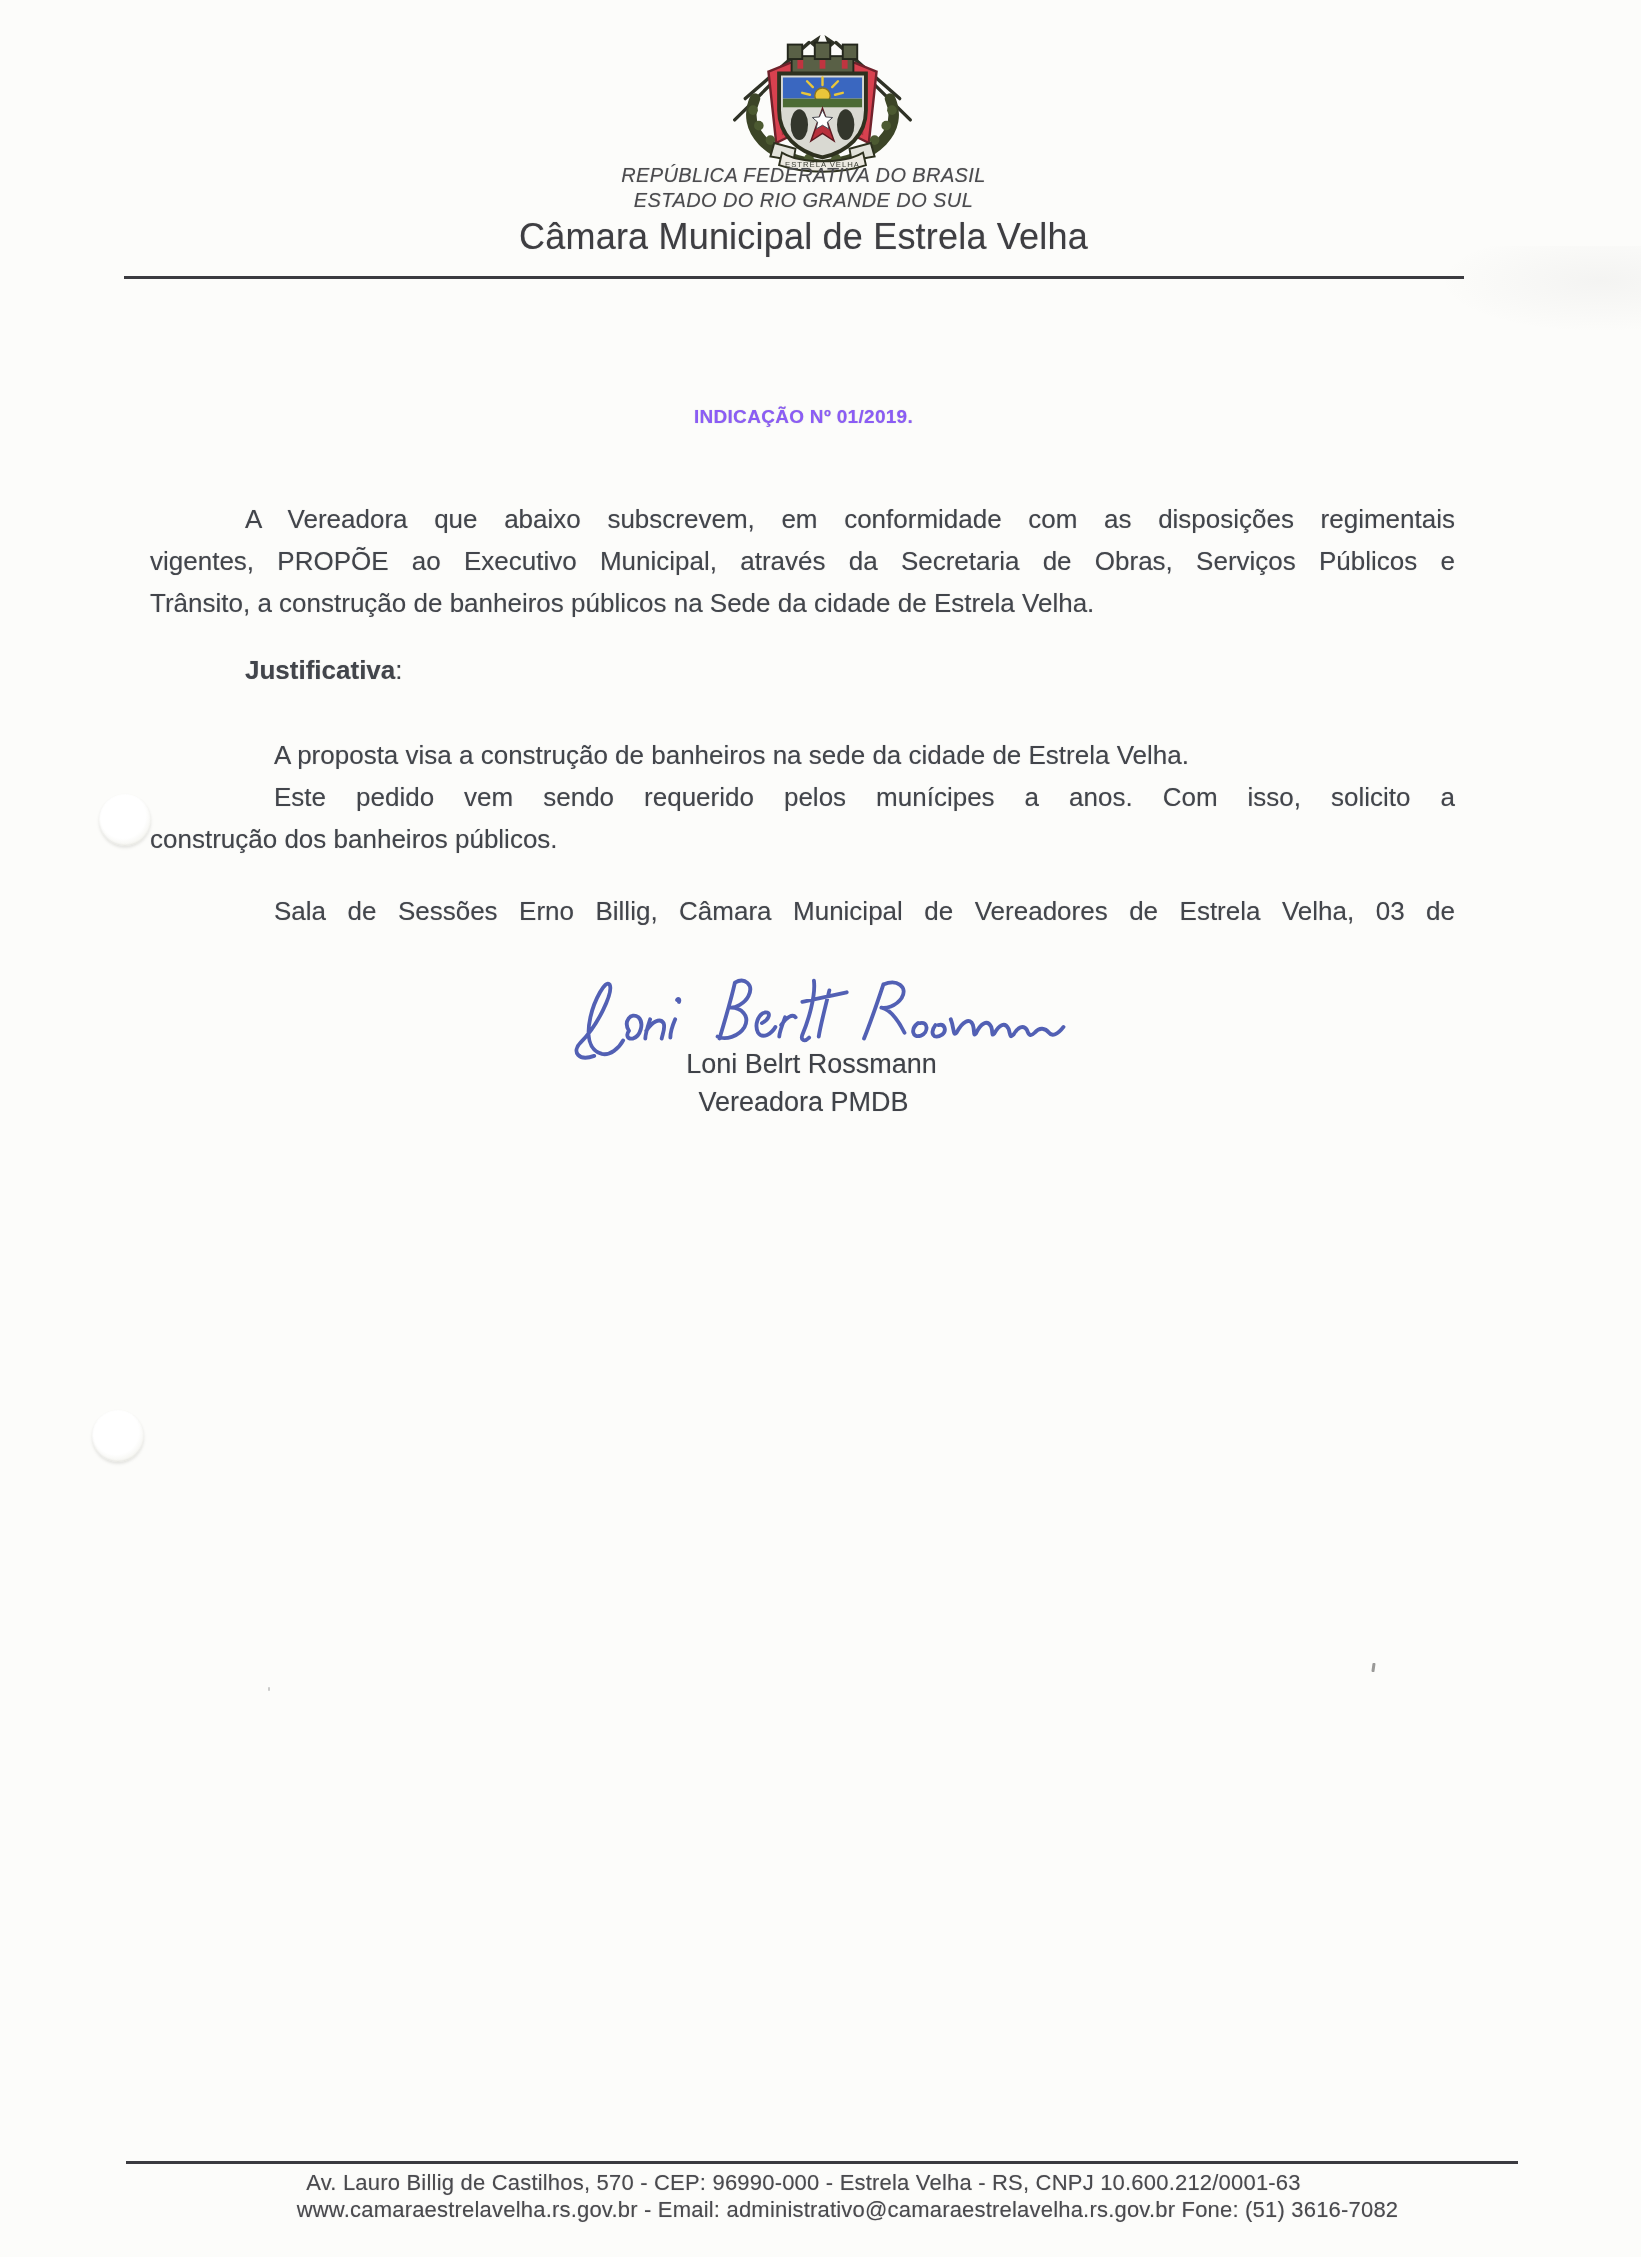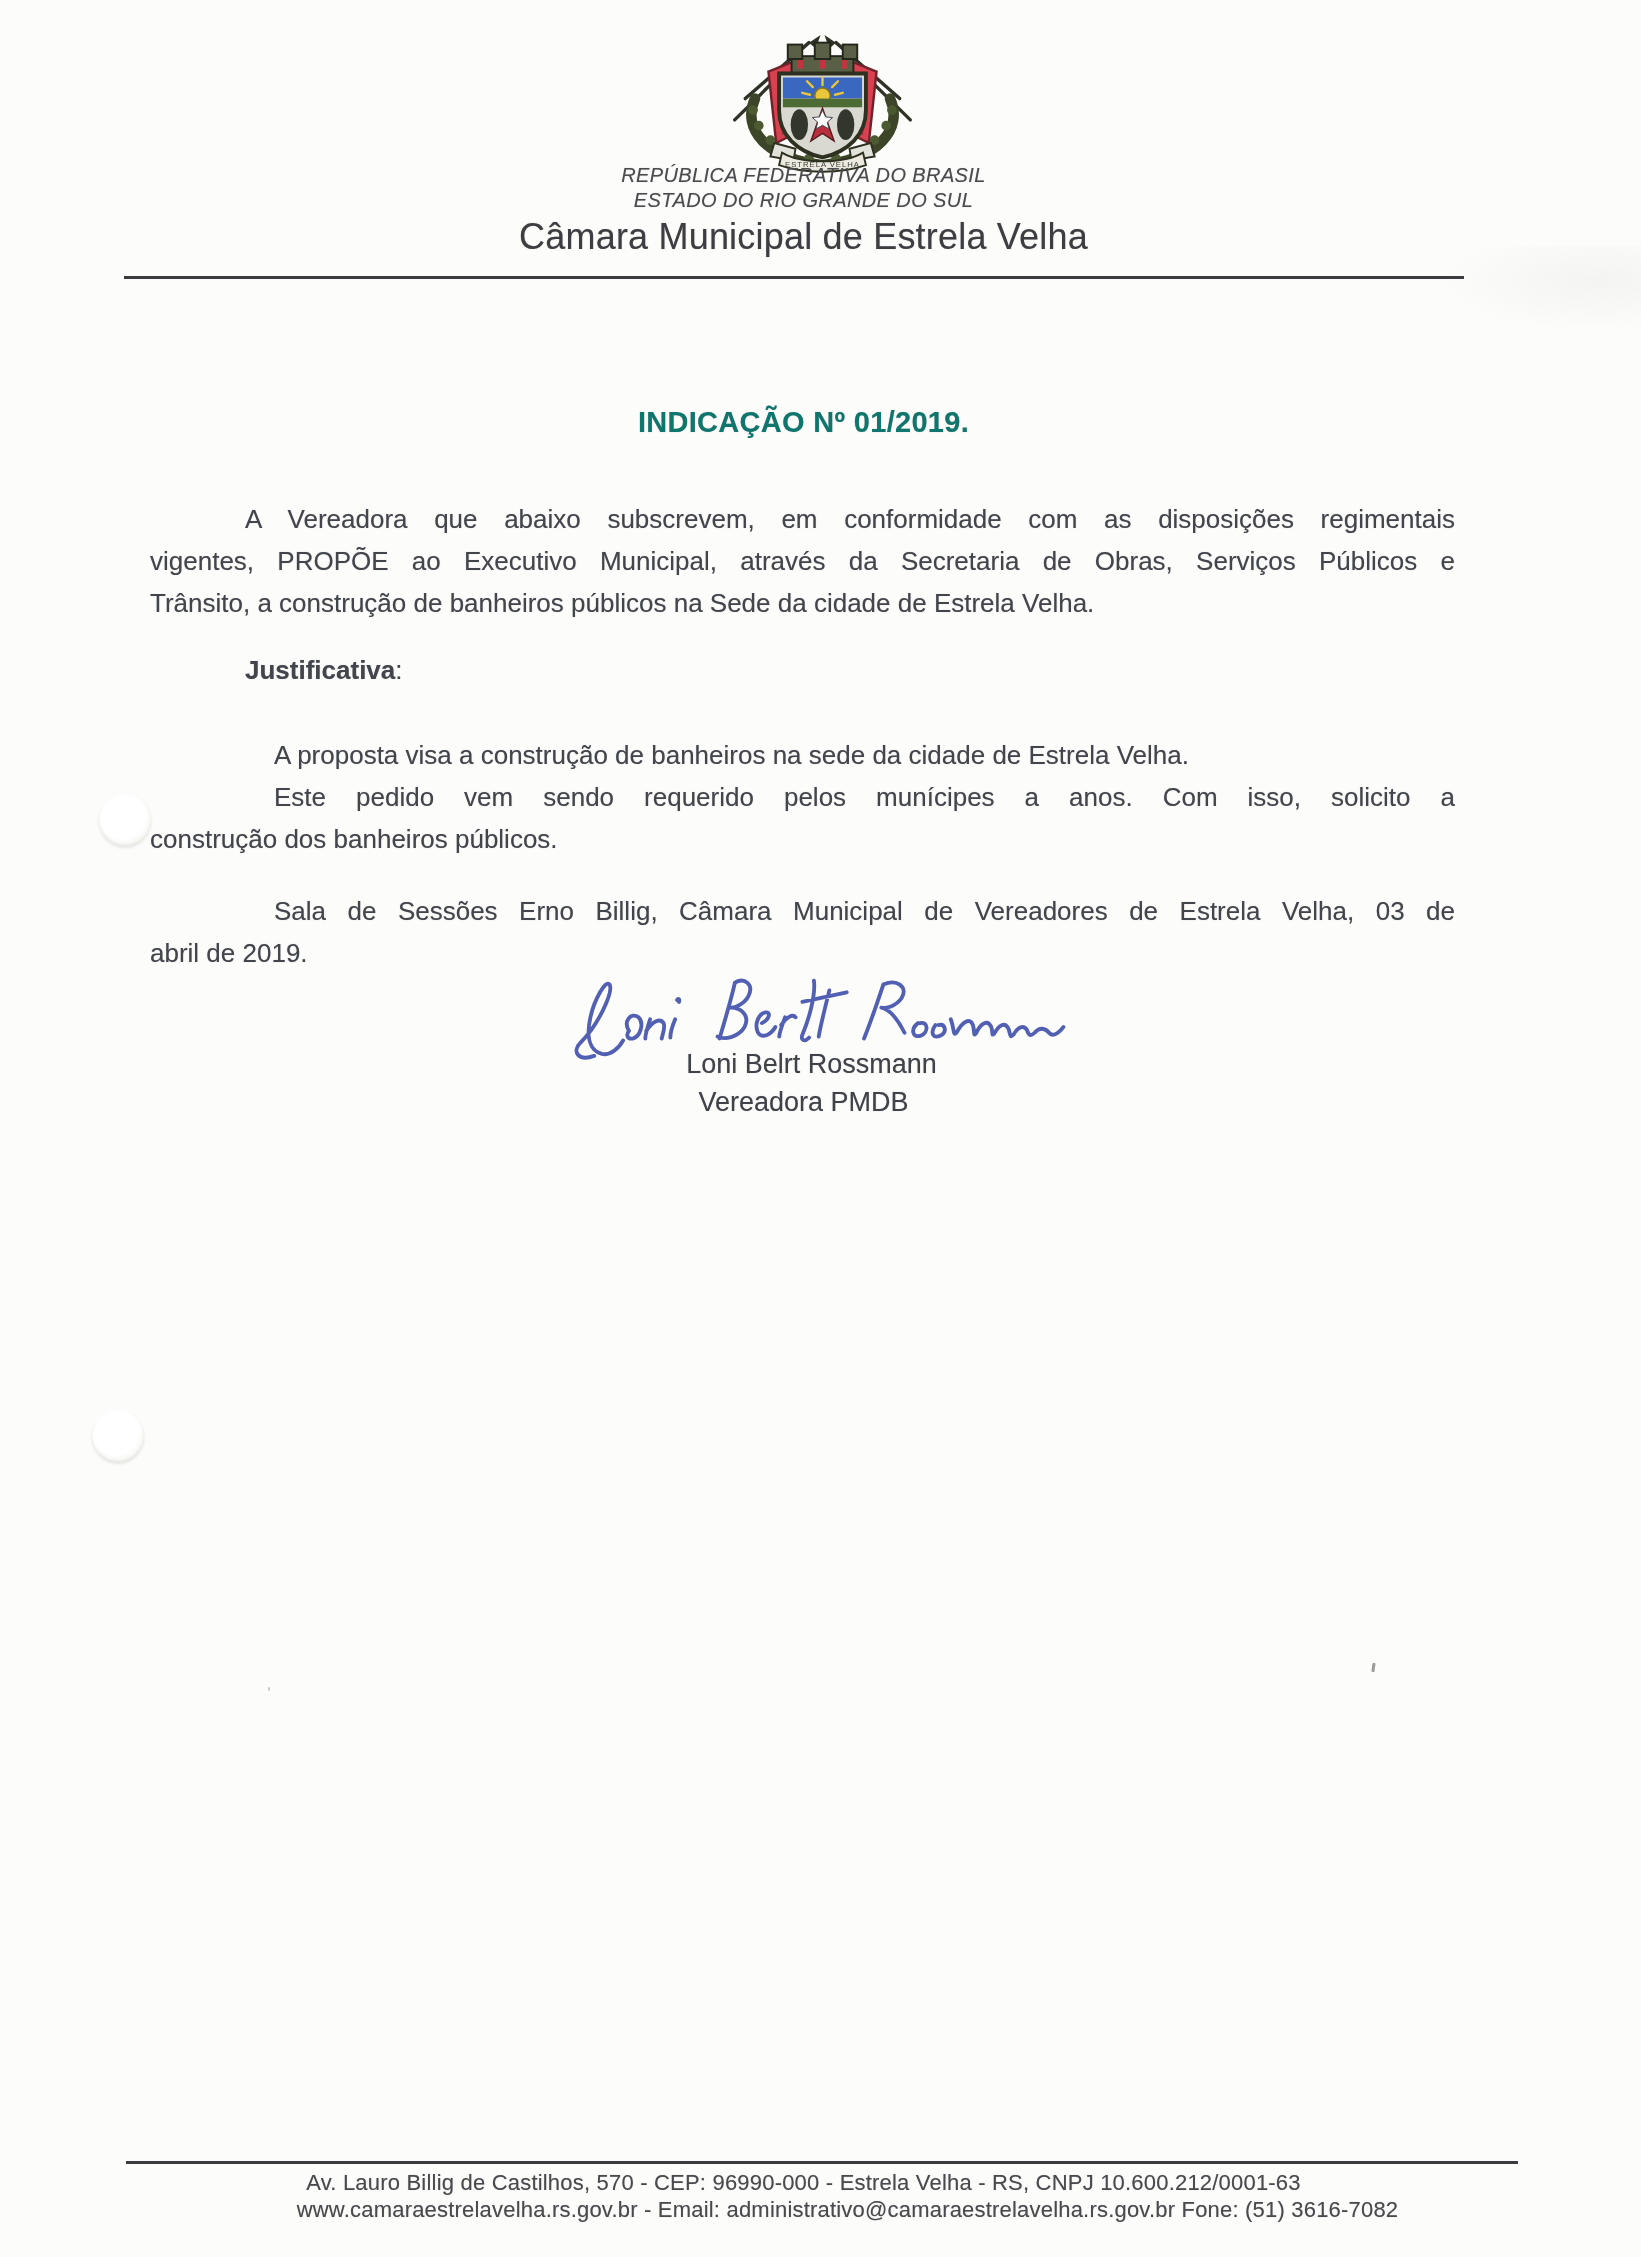--- a/index.html
+++ b/index.html
@@ -8,21 +8,21 @@
     background:#fcfcfa;
     font-family:"Liberation Sans", sans-serif;
     color:#43464c;overflow:hidden;
   }
   .abs{position:absolute;}
   .cwrap{position:absolute;left:0;width:1607px;text-align:center;}
   .scan{text-shadow:0 0 1px rgba(70,70,75,.38);}
   .hdr-small{font-size:20px;letter-spacing:0.4px;color:#4b4b4e;font-style:italic;}
   .hdr-org{font-size:36px;color:#3e3e42;letter-spacing:0.2px;}
   .rule{position:absolute;height:2.9px;background:#3b3b40;}
-  .doc-title{font-size:29px;font-weight:bold;color:#0f766e;letter-spacing:0.3px;}
+  .doc-title{font-size:19px;font-weight:bold;color:#8b5cf6;letter-spacing:0.3px;}
   .bodytext{position:absolute;left:150px;width:1305px;font-size:26px;line-height:42px;color:#42454b;}
   .ln{display:block;}
   .jf{text-align:justify;text-align-last:justify;}
   .ind1{text-indent:95px;}
   .ind2{text-indent:124px;}
   .bold{font-weight:bold;}
   .sig-name{font-size:27px;color:#3f4248;}
   .footer-text{font-size:22px;color:#4a4a4e;letter-spacing:0.2px;}
   .hole{
     position:absolute;width:52px;height:52px;border-radius:50%;
@@ -134,21 +134,20 @@
   <span class="ln ind2">A proposta visa a construção de banheiros na sede da cidade de Estrela Velha.</span>
 </div>
 
 <div class="bodytext scan" style="top:776px;">
   <span class="ln jf ind2">Este pedido vem sendo requerido pelos munícipes a anos. Com isso, solicito a</span>
   <span class="ln">construção dos banheiros públicos.</span>
 </div>
 
 <div class="bodytext scan" style="top:890px;">
   <span class="ln jf ind2">Sala de Sessões Erno Billig, Câmara Municipal de Vereadores de Estrela Velha, 03 de</span>
-  <span class="ln">abril de 2019.</span>
 </div>
 
 <div class="abs" style="left:565px;top:973px;width:521px;height:106px;" aria-label="Loni Berlt Rossmann">
   <svg viewBox="0 0 540 110" width="521" height="106">
     <path d="M30,86 C14,92 6,82 16,72 C34,54 50,20 46,12 C42,6 30,28 26,46 C22,64 24,80 38,84 C46,86 56,78 60,70
              M66,60 C60,50 68,40 76,46 C82,52 78,66 70,68 C64,69 63,64 66,60
              M88,48 C85,57 83,64 83,68 M84,60 C90,51 98,46 102,52 C104,57 101,63 100,68
              M114,48 C111,55 109,63 109,67 M116,28 C117,26 119,27 118,30
              M160,68 C166,48 172,28 176,10 M176,10 C186,4 196,12 190,24 C186,32 176,36 172,36 C182,36 192,44 186,56 C180,66 166,70 158,66
              M204,52 C212,48 214,40 207,41 C200,43 196,54 200,62 C205,69 214,63 218,56

